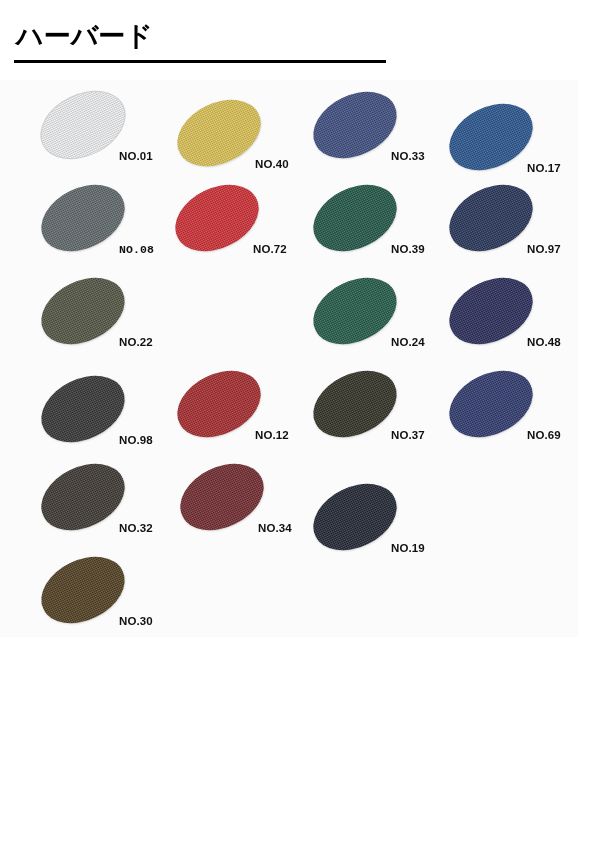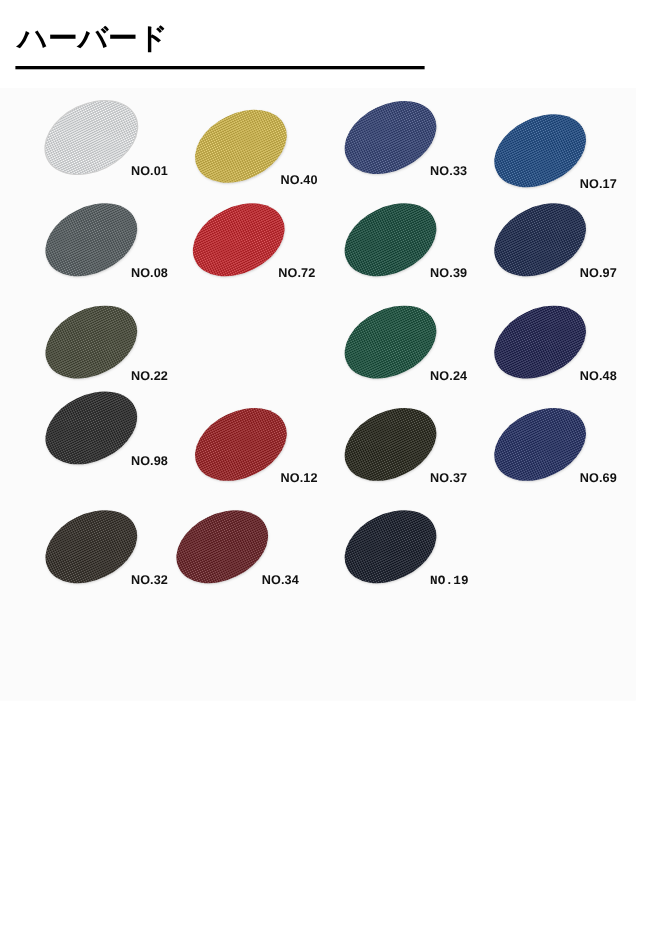--- a/index.html
+++ b/index.html
@@ -129,21 +129,21 @@
       <div class="swatch-label">NO.40</div>
     </div>
     <div class="swatch" style="left: 309px; top: 8px;">
       <div class="swatch-chip" style="background-color: rgb(53, 70, 126);"></div>
       <div class="swatch-label">NO.33</div>
     </div>
     <div class="swatch" style="left: 445px; top: 20px;">
       <div class="swatch-chip" style="background-color: rgb(29, 79, 143);"></div>
       <div class="swatch-label">NO.17</div>
     </div>
-    <div class="swatch" style="left: 37px; top: 101px;">
+    <div class="swatch" style="left: 37px; top: 101px; font-family: Liberation Mono, monospace;">
       <div class="swatch-chip" style="background-color: rgb(90, 99, 102);"></div>
       <div class="swatch-label">NO.08</div>
     </div>
     <div class="swatch" style="left: 171px; top: 101px;">
       <div class="swatch-chip" style="background-color: rgb(214, 35, 42);"></div>
       <div class="swatch-label">NO.72</div>
     </div>
     <div class="swatch" style="left: 309px; top: 101px;">
       <div class="swatch-chip" style="background-color: rgb(21, 80, 63);"></div>
       <div class="swatch-label">NO.39</div>
@@ -157,41 +157,45 @@
       <div class="swatch-label">NO.22</div>
     </div>
     <div class="swatch" style="left: 309px; top: 194px;">
       <div class="swatch-chip" style="background-color: rgb(23, 85, 63);"></div>
       <div class="swatch-label">NO.24</div>
     </div>
     <div class="swatch" style="left: 445px; top: 194px;">
       <div class="swatch-chip" style="background-color: rgb(30, 33, 84);"></div>
       <div class="swatch-label">NO.48</div>
     </div>
-    <div class="swatch" style="left: 37px; top: 272px; text-decoration: underline;">
+    <div class="swatch" style="left: 37px; top: 292px; text-decoration: underline;">
       <div class="swatch-chip" style="background-color: rgb(43, 43, 43);"></div>
       <div class="swatch-label">NO.98</div>
     </div>
     <div class="swatch" style="left: 173px; top: 287px;">
       <div class="swatch-chip" style="background-color: rgb(168, 31, 34);"></div>
       <div class="swatch-label">NO.12</div>
     </div>
     <div class="swatch" style="left: 309px; top: 287px;">
       <div class="swatch-chip" style="background-color: rgb(38, 38, 25);"></div>
       <div class="swatch-label">NO.37</div>
     </div>
     <div class="swatch" style="left: 445px; top: 287px;">
       <div class="swatch-chip" style="background-color: rgb(35, 48, 106);"></div>
       <div class="swatch-label">NO.69</div>
     </div>
     <div class="swatch" style="left: 37px; top: 380px;">
       <div class="swatch-chip" style="background-color: rgb(51, 45, 38);"></div>
       <div class="swatch-label">NO.32</div>
     </div>
-    <div class="swatch" style="left: 156px; top: 380px; text-align: center;">
+    <div class="swatch" style="left: 176px; top: 380px; text-align: center;">
       <div class="swatch-chip" style="background-color: rgb(110, 31, 36);"></div>
       <div class="swatch-label">NO.34</div>
     </div>
-    <div class="swatch" style="left: 309px; top: 380px; font-family: Liberation Mono, monospace;">
+    <div class="swatch" style="left: 309px; top: 400px;">
       <div class="swatch-chip" style="background-color: rgb(20, 26, 41);"></div>
       <div class="swatch-label">NO.19</div>
     </div>
+    <div class="swatch" style="left: 37px; top: 473px;">
+      <div class="swatch-chip" style="background-color: rgb(74, 53, 21);"></div>
+      <div class="swatch-label">NO.30</div>
+    </div>
   </div>
 
 </body></html>

